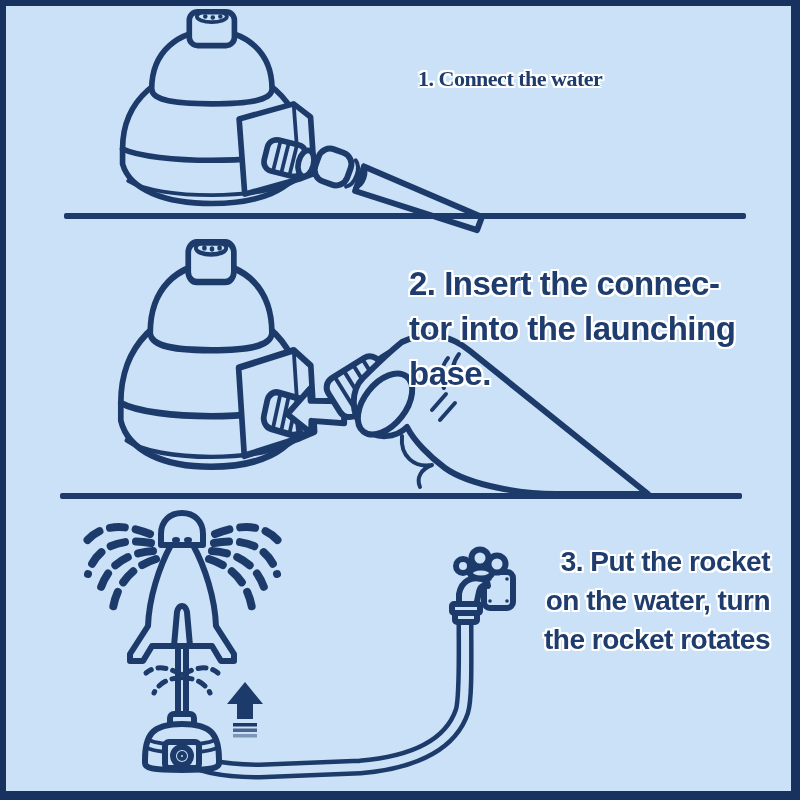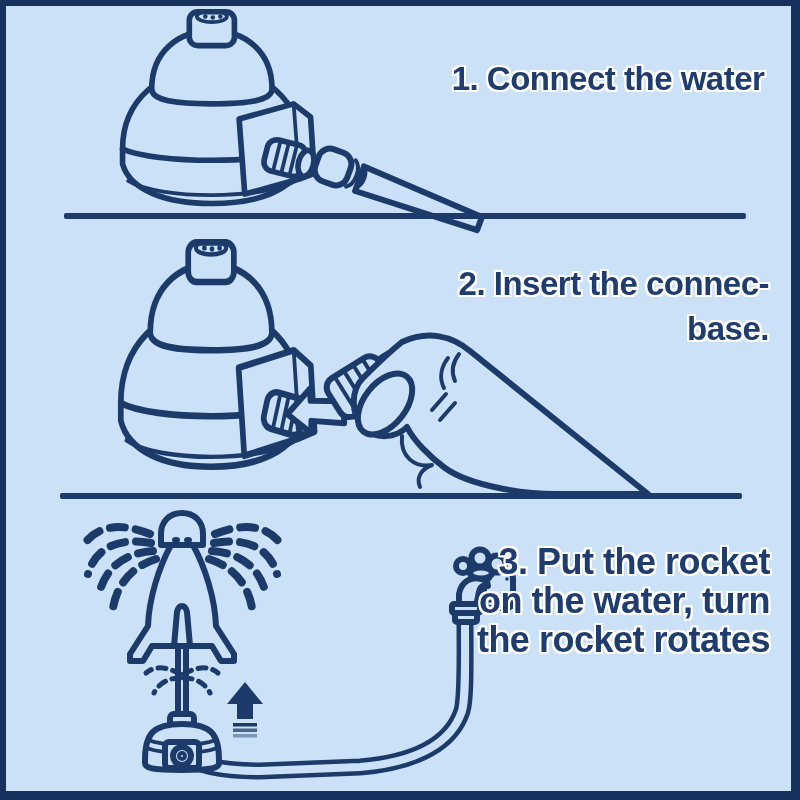--- a/index.html
+++ b/index.html
@@ -19,23 +19,23 @@
   .spray2{fill:none;stroke:var(--ink);stroke-width:5;stroke-dasharray:8 7;stroke-linecap:round;}
   .hoseOuter{fill:none;stroke:var(--ink);stroke-width:17;stroke-linecap:butt;}
   .hoseInner{fill:none;stroke:var(--bg);stroke-width:8;stroke-linecap:butt;}
   .step-text{
     position:absolute;color:var(--text);font-weight:600;letter-spacing:-0.5px;
     text-shadow:-2px -2px 0 var(--halo),2px -2px 0 var(--halo),-2px 2px 0 var(--halo),
                  2px 2px 0 var(--halo),0 -2px 0 var(--halo),0 2px 0 var(--halo),
                 -2px 0 0 var(--halo),2px 0 0 var(--halo);
   }
   .step-text .line{display:block;}
-  #step1{top:56px;left:418px;width:380px;text-align:center;font-size:33px;line-height:45px;}
-  #step2{top:261px;right:31px;width:360px;text-align:right;font-size:33px;line-height:45px;}
-  #step3{top:542px;right:30px;width:312px;text-align:right;font-size:36px;line-height:39px;}
+  #step1{top:56px;left:418px;width:380px;text-align:left;font-size:22px;line-height:45px;font-family:Liberation Serif, serif;}
+  #step2{top:261px;right:31px;width:360px;text-align:left;font-size:33px;line-height:45px;}
+  #step3{top:542px;right:30px;width:312px;text-align:right;font-size:28px;line-height:39px;}
   .frame{position:absolute;inset:0;border:6px solid var(--frame);
          border-right-width:9px;border-bottom-width:9px;pointer-events:none;}
 </style>
 </head>
 <body>
 
 <div class="poster">
 
   <svg class="art" viewBox="0 0 800 800">
     <defs>
@@ -176,20 +176,21 @@
     <rect class="solid" x="64" y="213" width="682" height="6" rx="2"></rect>
     <rect class="solid" x="60" y="493" width="682" height="6" rx="2"></rect>
   </svg>
 
   <div id="step1" class="step-text">
     <span class="line">1. Connect the water</span>
   </div>
 
   <div id="step2" class="step-text">
     <span class="line">2. Insert the connec-</span>
+    <span class="line">tor into the launching</span>
     <span class="line">base.</span>
   </div>
 
   <div id="step3" class="step-text">
     <span class="line">3. Put the rocket</span>
     <span class="line">on the water, turn</span>
     <span class="line">the rocket rotates</span>
   </div>
 
   <div class="frame"></div>

